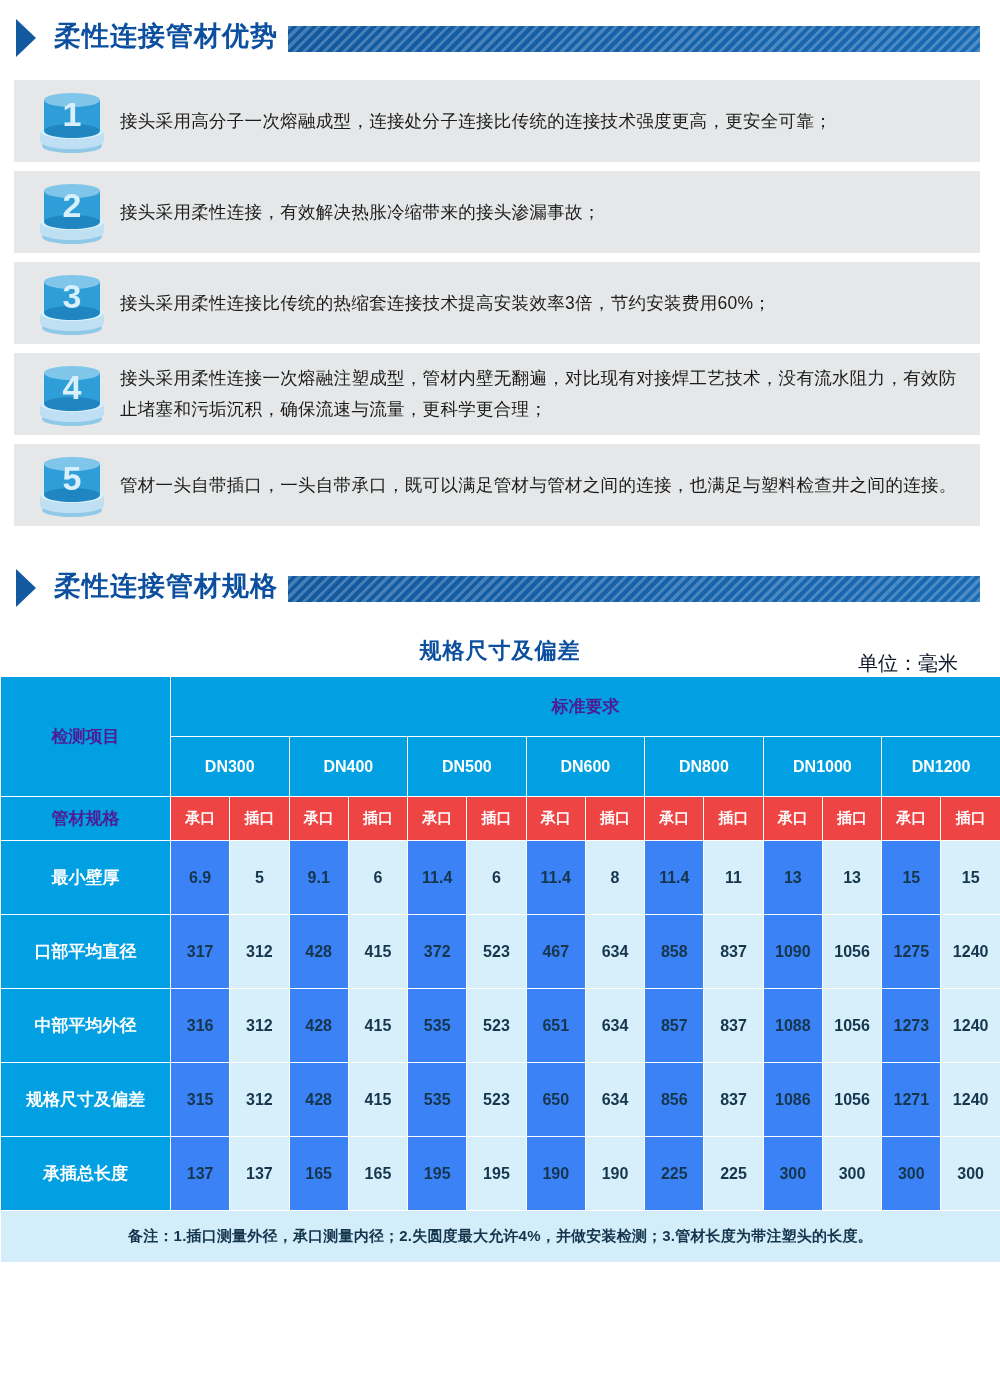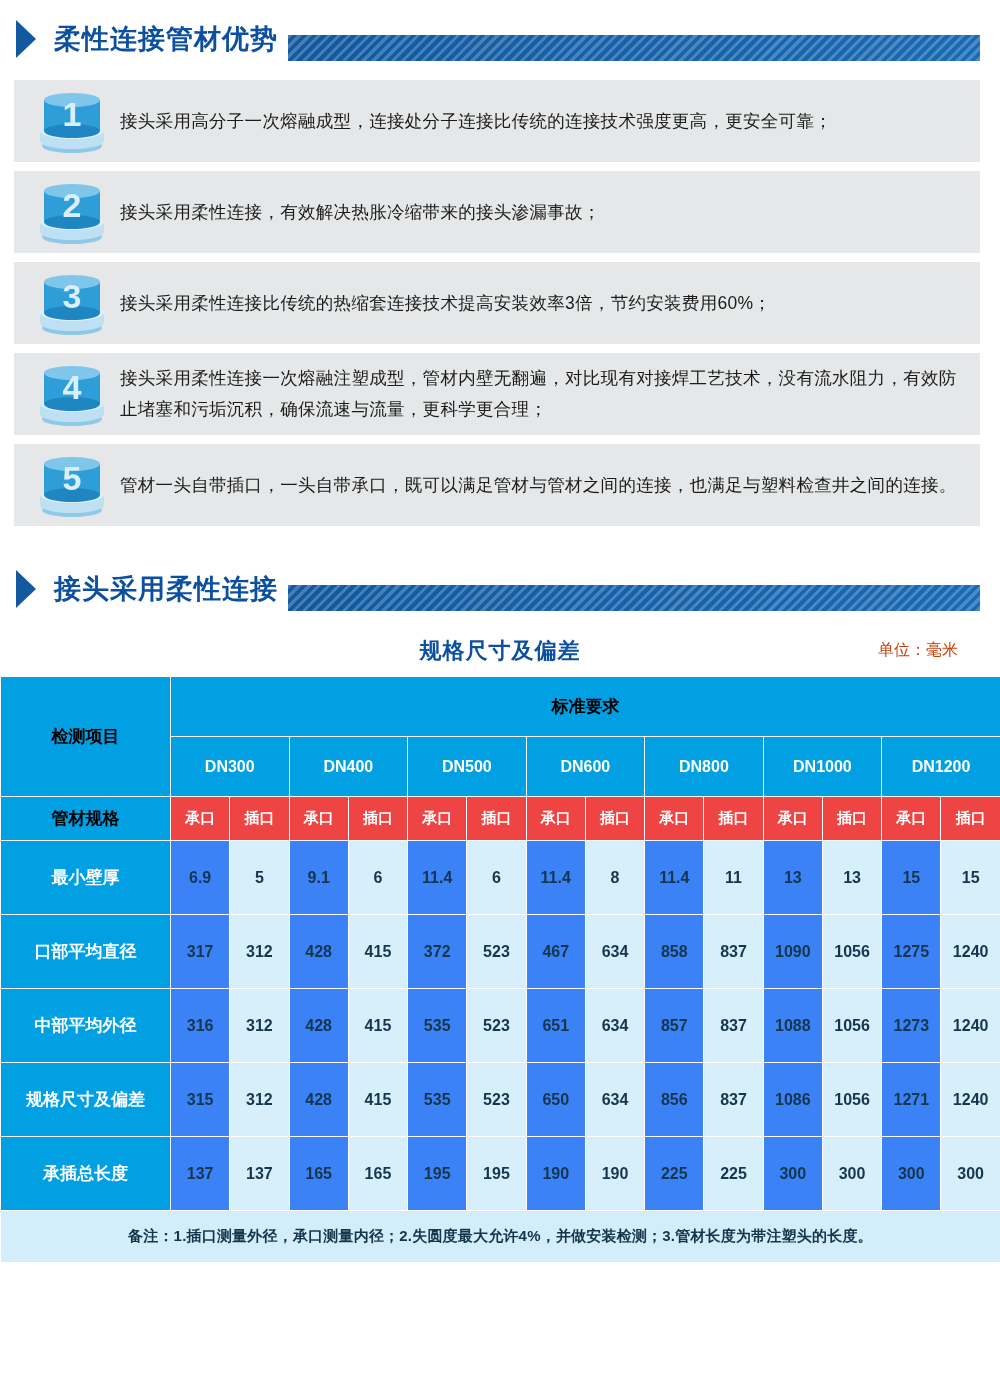--- a/index.html
+++ b/index.html
@@ -13,23 +13,24 @@
   .page {
     position: relative;
     width: 1000px;
     height: 1388px;
     overflow: hidden;
   }
 
   
   .section-head {
     display: flex;
-    align-items: flex-end;
+    align-items: center;
     height: 44px;
     margin: 0;
+    font-family: Liberation Mono, monospace;
   }
   .head-arrow {
     width: 34px;
     height: 42px;
     flex: 0 0 34px;
     position: relative;
   }
   .head-arrow svg { display: block; }
   .head-title {
     font-size: 27px;
@@ -88,42 +89,42 @@
     text-align: center;
     font-size: 22px;
     font-weight: bold;
     color: #0b4f9e;
     letter-spacing: 1px;
     line-height: 34px;
   }
   .spec-unit {
     position: absolute;
     right: 42px;
-    top: 6px;
-    font-size: 16px;
-    color: #c2410c;
+    top: 16px;
+    font-size: 20px;
+    color: #0f172a;
   }
 
   
   table.spec {
     width: 1000px;
     border-collapse: collapse;
     table-layout: fixed;
     font-size: 16px;
   }
   table.spec td, table.spec th {
     border: 1px solid #ffffff;
     text-align: center;
     vertical-align: middle;
     padding: 0;
     font-weight: bold;
   }
   .hdr-dark {
     background: #00a0e3;
-    color: #000000;
+    color: #4c1d95;
     font-size: 17px;
     height: 60px;
   }
   .hdr-dn {
     background: #00a0e3;
     color: #ffffff;
     font-size: 16px;
     height: 60px;
   }
   .hdr-sub {
@@ -250,21 +251,21 @@
   </div>
 
   <div class="spec-section">
 
     <div class="section-head" style="margin:0 20px 0 14px;">
       <span class="head-arrow">
         <svg width="34" height="42" viewBox="0 0 34 42">
           <path d="M2 2 L22 21 L2 40 Z" fill="#12599f"></path>
         </svg>
       </span>
-      <span class="head-title">接头采用柔性连接</span>
+      <span class="head-title">柔性连接管材规格</span>
       <span class="head-bar"></span>
     </div>
 
     <div class="spec-caption-row">
       <div class="spec-caption">规格尺寸及偏差</div>
       <div class="spec-unit">单位：毫米</div>
     </div>
 
     <table class="spec">
       <colgroup>

